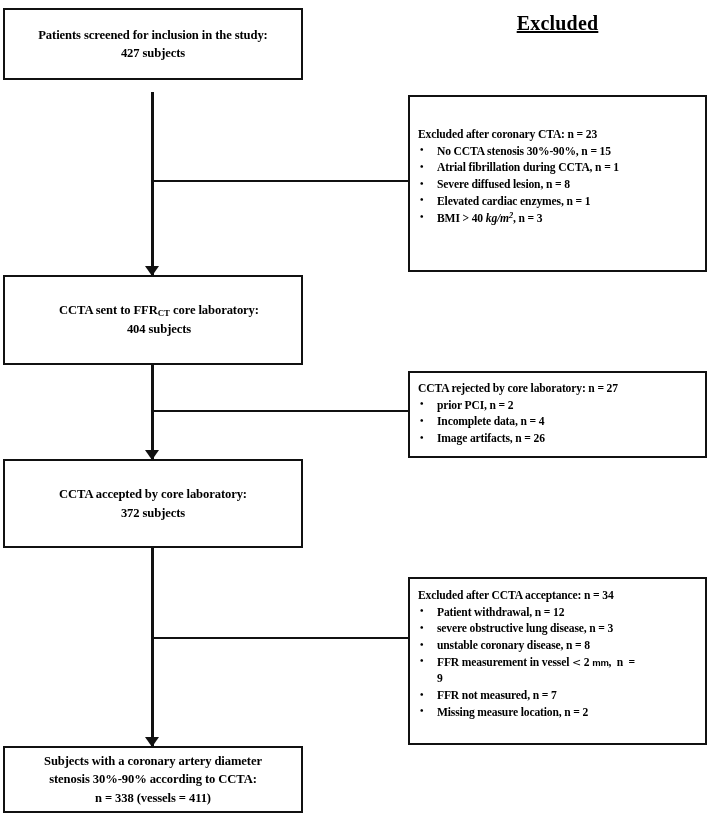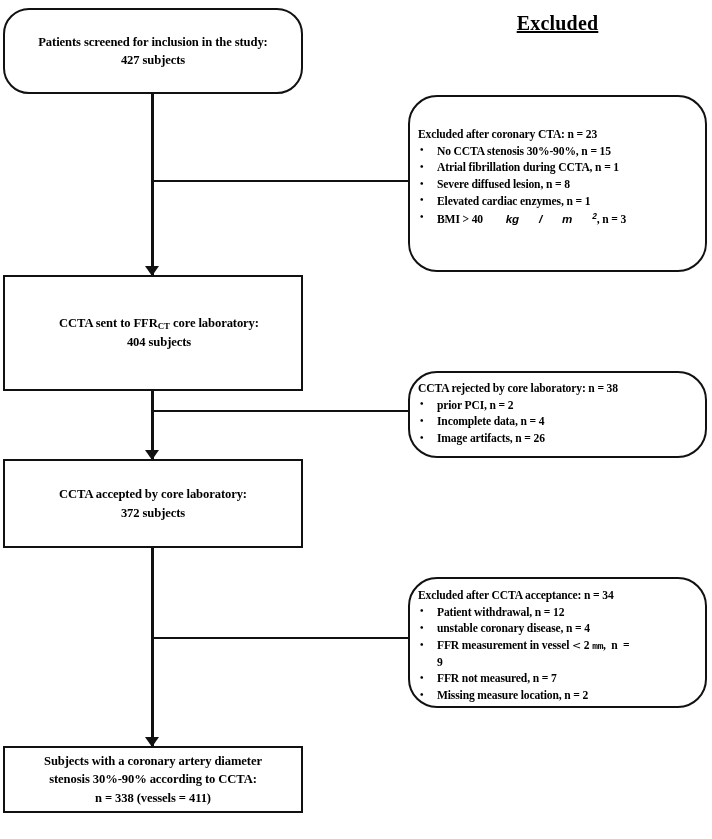--- a/index.html
+++ b/index.html
@@ -47,21 +47,20 @@
     font-size: 12.6px;
     line-height: 1.45;
     letter-spacing: -0.1px;
   }
 
   .excl-box {
     left: 408px;
     width: 299px;
     align-items: flex-start;
     justify-content: flex-start;
-    border-radius: 29px;
   }
   .excl-box .inner {
     width: 100%;
     box-sizing: border-box;
     font-weight: bold;
     font-size: 11.6px;
     line-height: 1.44;
     letter-spacing: -0.15px;
   }
   .excl-head {
@@ -89,26 +88,25 @@
     font-size: 0.7em;
     vertical-align: -0.28em;
     letter-spacing: 0;
   }
   .sup {
     font-size: 0.72em;
     vertical-align: 0.42em;
   }
   .unit-ital {
     font-style: italic;
+    font-family: Liberation Serif, serif;
+    font-weight: bold;
+  }
+  .unit-mono {
     font-family: Liberation Sans, sans-serif;
-    font-weight: bold;
-    margin-left: 20px;
-  }
-  .unit-mono {
-    font-family: Liberation Mono, monospace;
     font-size: 0.82em;
     font-weight: bold;
     letter-spacing: -0.3px;
   }
   .lt-sign {
     font-family: "DejaVu Sans", sans-serif;
     font-weight: normal;
     font-size: 0.95em;
   }
   .wide-sp { letter-spacing: 1.2px; }
@@ -160,28 +158,28 @@
   <div class="vline" style="top:365px; height:100px;"></div>
   <div class="hline" style="top:410px; width:259px;"></div>
   <div class="arrowhead" style="top:450px;"></div>
 
   <div class="vline" style="top:548px; height:205px;"></div>
   <div class="hline" style="top:637px; width:259px;"></div>
   <div class="arrowhead" style="top:737px;"></div>
 
   <div id="excluded-title">Excluded</div>
 
-  <div class="box main-box" style="top:8px; height:86px;border-radius:26px;">
+  <div class="box main-box" style="top:8px; height:72px;">
     <div class="inner">
       <div>Patients screened for inclusion in the study:</div>
       <div>427 subjects</div>
     </div>
   </div>
 
-  <div class="box main-box" style="top:275px; height:116px;padding-left:12px;">
+  <div class="box main-box" style="top:275px; height:90px;padding-left:12px;">
     <div class="inner">
       <div><span>CCTA sent to FFR</span><span class="sub">CT</span><span> core laboratory:</span></div>
       <div>404 subjects</div>
     </div>
   </div>
 
   <div class="box main-box" style="top:459px; height:89px;">
     <div class="inner">
       <div>CCTA accepted by core laboratory:</div>
       <div>372 subjects</div>
@@ -204,35 +202,36 @@
         <li>Atrial fibrillation during CCTA, n = 1</li>
         <li>Severe diffused lesion, n = 8</li>
         <li>Elevated cardiac enzymes, n = 1</li>
         <li><span>BMI &gt; 40 </span><span class="unit-ital">kg</span><span class="unit-ital">/</span><span class="unit-ital">m</span><span class="unit-ital sup">2</span><span>, n = 3</span></li>
       </ul>
     </div>
   </div>
 
   <div class="box excl-box" style="top:371px; height:87px; padding-top:8px;">
     <div class="inner">
-      <div class="excl-head">CCTA rejected by core laboratory: n = 38</div>
+      <div class="excl-head">CCTA rejected by core laboratory: n = 27</div>
       <ul class="excl-list">
         <li>prior PCI, n = 2</li>
         <li>Incomplete data, n = 4</li>
         <li>Image artifacts, n = 26</li>
       </ul>
     </div>
   </div>
 
-  <div class="box excl-box" style="top:577px; height:131px; padding-top:9px;">
+  <div class="box excl-box" style="top:577px; height:168px; padding-top:9px;">
     <div class="inner">
       <div class="excl-head">Excluded after CCTA acceptance: n = 34</div>
       <ul class="excl-list">
         <li>Patient withdrawal, n = 12</li>
-        <li>unstable coronary disease, n = 4</li>
+        <li>severe obstructive lung disease, n = 3</li>
+        <li>unstable coronary disease, n = 8</li>
         <li><span>FFR measurement in vessel </span><span class="lt-sign">&lt;</span><span> 2 </span><span class="unit-mono">mm</span><span class="wide-sp">,  n =</span>
           <div>9</div>
         </li>
         <li>FFR not measured, n = 7</li>
         <li>Missing measure location, n = 2</li>
       </ul>
     </div>
   </div>
 
 </div>

